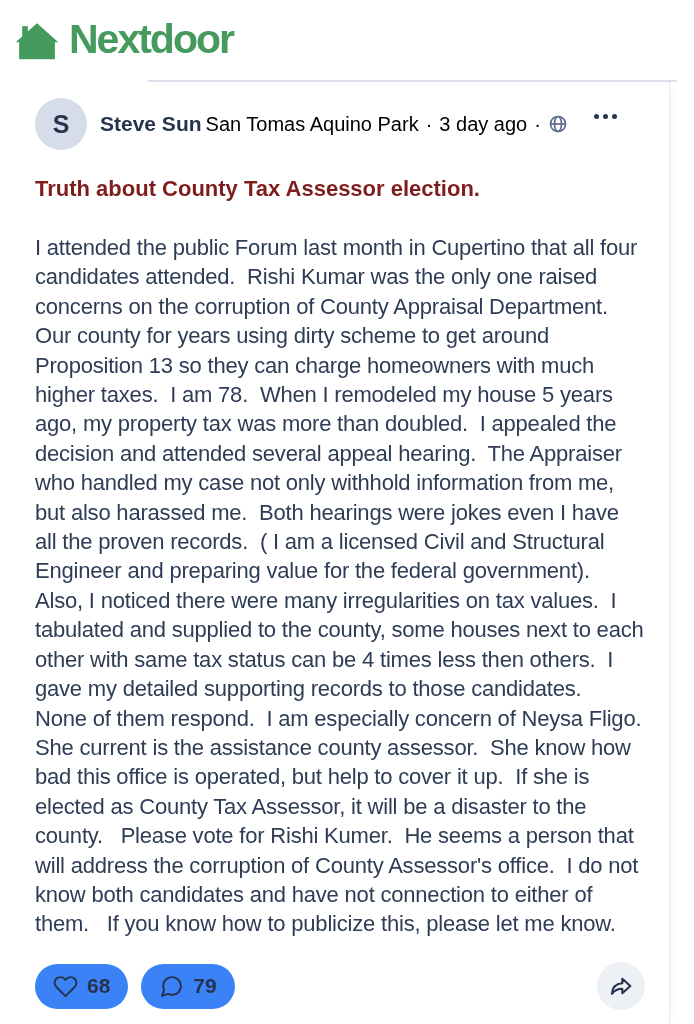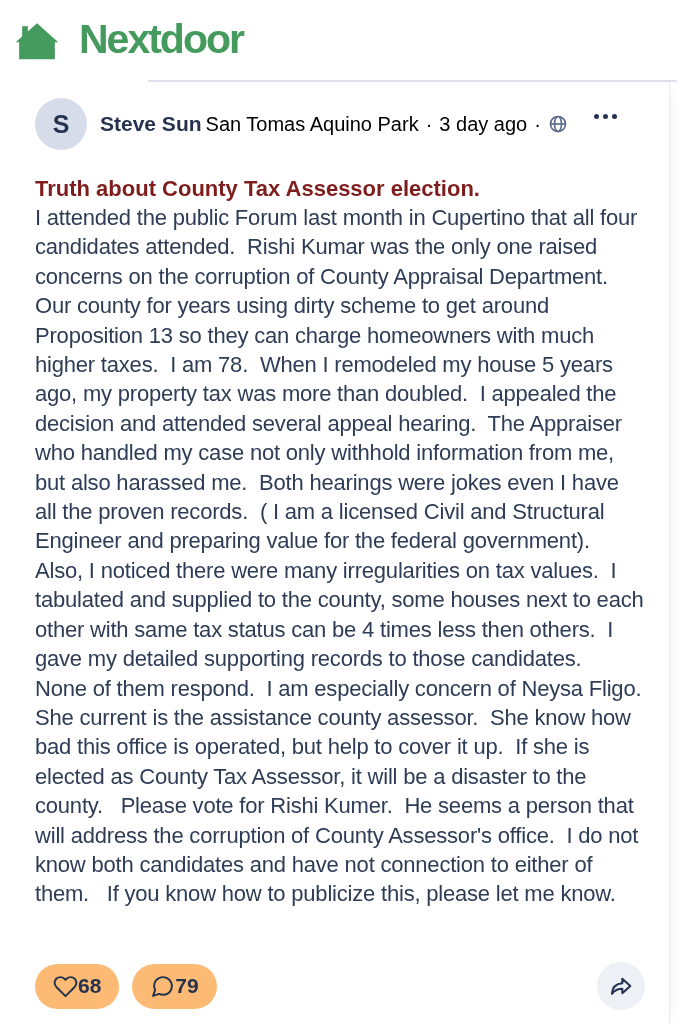--- a/index.html
+++ b/index.html
@@ -78,61 +78,62 @@
   }
 
   .post-title {
     margin-top: 24px;
     font-size: 22px;
     line-height: 29px;
     font-weight: 700;
     color: #7f1d1d;
   }
   .post-body {
+    margin-top: 30px;
     font-size: 22px;
     line-height: 29.4px;
     font-weight: 400;
     color: #2e3c56;
     white-space: pre-wrap;
     letter-spacing: -0.2px;
   }
 
   
   .post-actions {
     margin-top: auto;
     display: flex;
     align-items: center;
     gap: 13px;
   }
   .pill {
     height: 45px;
     border: none;
     border-radius: 23px;
-    background: #fdba74;
-    display: flex; align-items: center; 
+    background: #3b82f6;
+    display: flex; align-items: center; gap: 9px;
     padding: 0 18px;
     font-family: "Liberation Sans", sans-serif;
     font-size: 21px; font-weight: 700; color: #26334e;
     cursor: pointer;
   }
   .pill svg, .share-btn svg { display: block; }
   .share-btn {
     margin-left: auto;
     width: 48px; height: 48px;
     border: none; border-radius: 50%;
     background: #edf0f4;
     display: flex; align-items: center; justify-content: center;
     cursor: pointer;
   }
 </style>
 </head>
 <body>
 
 <header class="app-header">
-  <span class="logo" style="display:flex;align-items:center;gap:19px;">
+  <span class="logo" style="display:flex;align-items:center;gap:9px;">
     <svg class="logo-house" viewBox="0 0 24 20" aria-hidden="true">
       <g fill="#459a5d">
         <rect x="4.2" y="2.2" width="3" height="6"></rect>
         <polygon points="12,0.6 23.2,10.6 0.8,10.6"></polygon>
         <rect x="2.6" y="9.2" width="18.8" height="10.4"></rect>
       </g>
     </svg>
     <span class="logo-word">Nextdoor</span>
   </span>
 </header>

